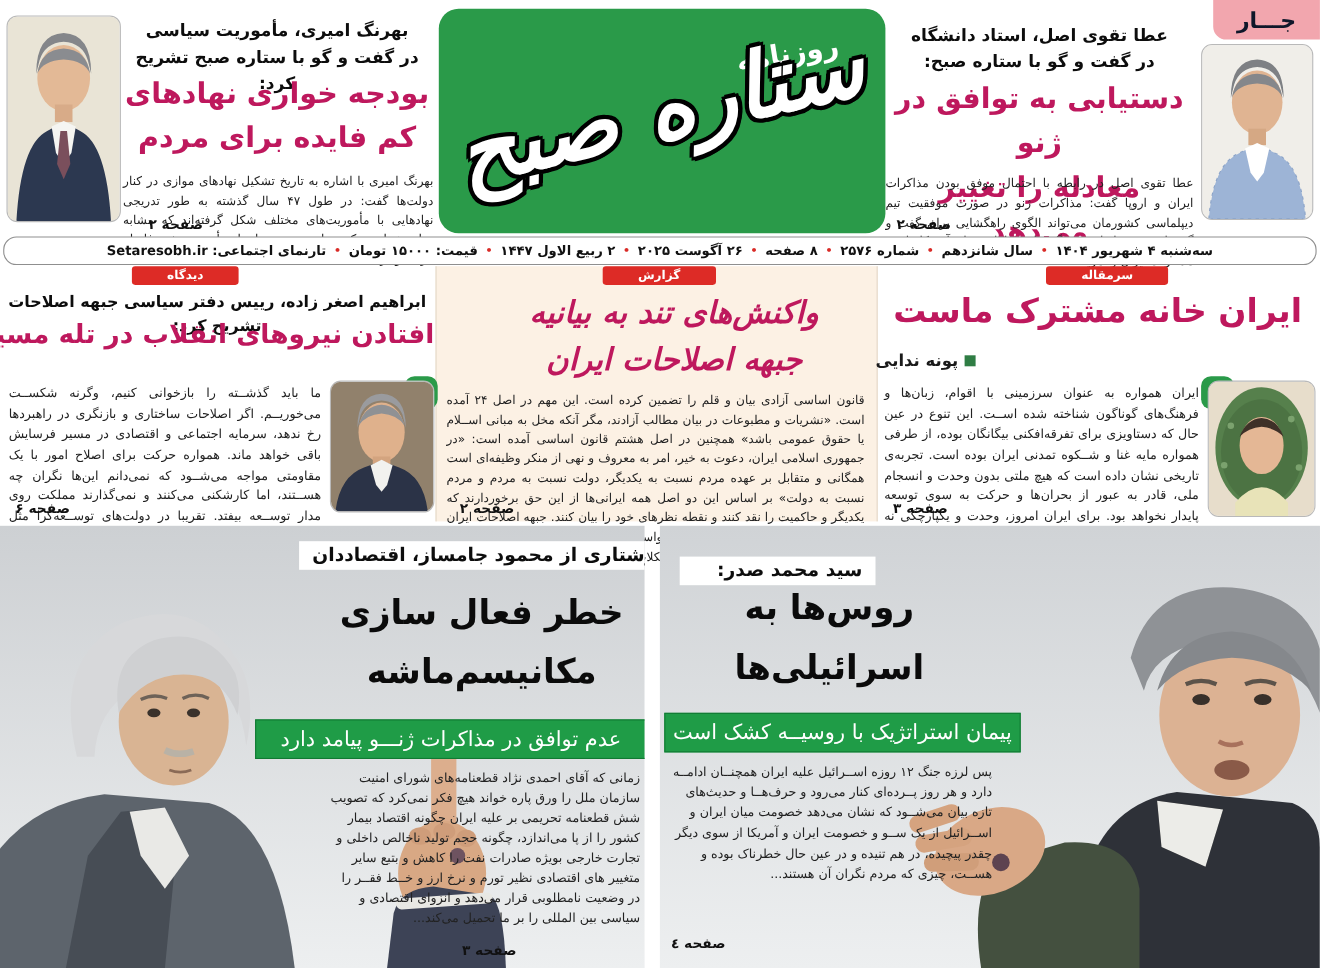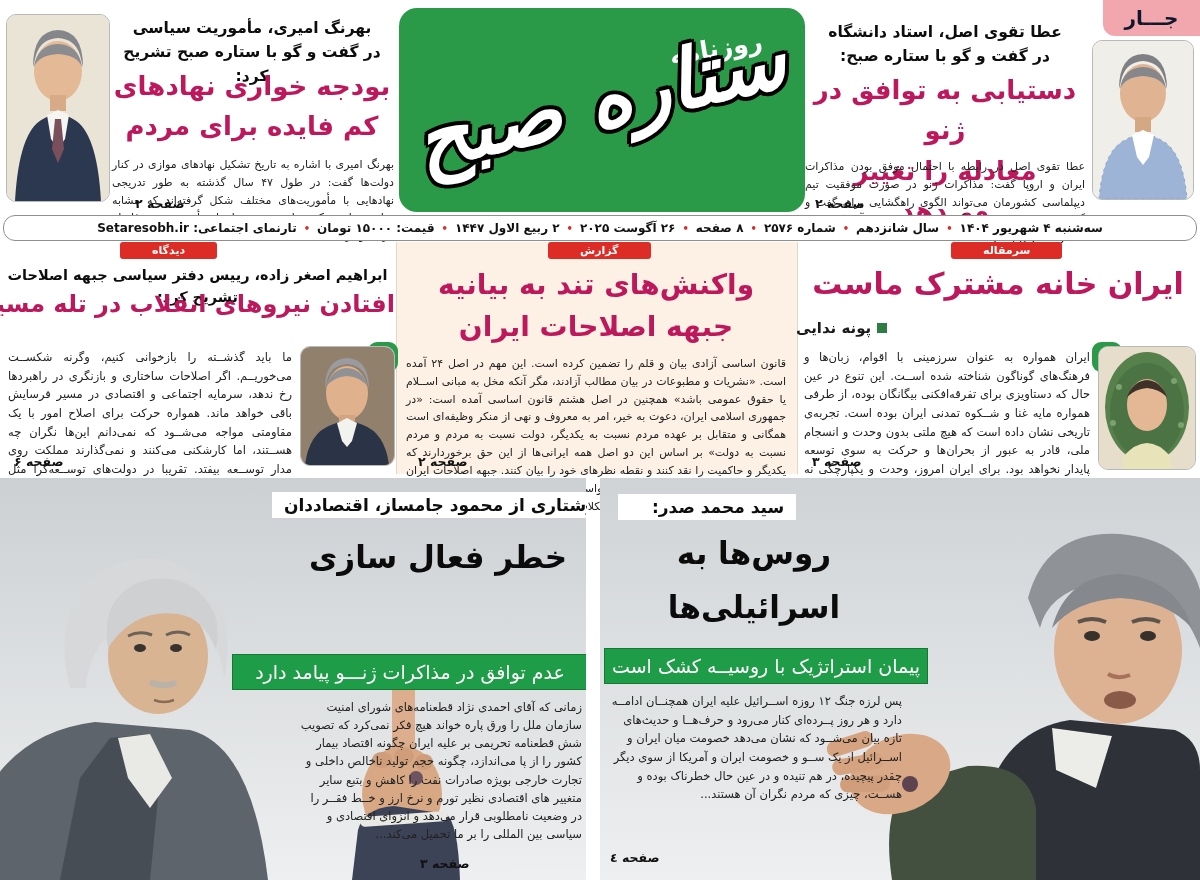--- a/index.html
+++ b/index.html
@@ -138,21 +138,21 @@
         <path d="M4 118 Q8 86 30 78 L46 72 L62 78 Q84 86 88 118 Z" fill="#2b3347"></path>
         <path d="M36 76 L46 71 L56 76 L51 94 L46 100 L41 94 Z" fill="#f2f2ef"></path>
       </svg>
     </div>
     <div class="abs body-text" style="left:8px;top:106px;width:284px;">ما باید گذشــته را بازخوانی کنیم، وگرنه شکســت می‌خوریــم. اگر اصلاحات ساختاری و بازنگری در راهبردها رخ ندهد، سرمایه اجتماعی و اقتصادی در مسیر فرسایش باقی خواهد ماند. همواره حرکت برای اصلاح امور با یک مقاومتی مواجه می‌شــود که نمی‌دانم این‌ها نگران چه هســتند، اما کارشکنی می‌کنند و نمی‌گذارند مملکت روی مدار توســعه بیفتد. تقریبا در دولت‌های توســعه‌گرا مثل دولت آقای هاشمی رفســنجانی، خاتمی، حسن روحانی و دولت پزشکیان با یک مقاومت‌هایی مواجه شدیم، ناشی از این حس مشترک در نیروهای ...</div>
     <div class="abs page-ref" style="left:14px;top:212px;">صفحه ۶</div>
   </div>
 
   <div class="abs" style="left:396px;top:242px;width:400px;height:232px;">
     <div class="abs badge" style="left:152px;top:0;">گزارش</div>
-    <div class="abs headline" style="left:0;top:22px;width:400px;font-size:28px;line-height:1.5;">
+    <div class="abs headline" style="left:17px;top:22px;width:400px;font-size:28px;line-height:1.5;font-style:italic;">
       <span>واکنش‌های تند به بیانیه</span><br>
       <span>جبهه اصلاحات ایران</span>
     </div>
     <div class="abs body-text" style="left:10px;top:113px;width:380px;font-size:11px;">قانون اساسی آزادی بیان و قلم را تضمین کرده است. این مهم در اصل ۲۴ آمده است. «نشریات و مطبوعات در بیان مطالب آزادند، مگر آنکه مخل به مبانی اســلام یا حقوق عمومی باشد» همچنین در اصل هشتم قانون اساسی آمده است: «در جمهوری اسلامی ایران، دعوت به خیر، امر به معروف و نهی از منکر وظیفه‌ای است همگانی و متقابل بر عهده مردم نسبت به یکدیگر، دولت نسبت به مردم و مردم نسبت به دولت» بر اساس این دو اصل همه ایرانی‌ها از این حق برخوردارند که یکدیگر و حاکمیت را نقد کنند و نقطه نظرهای خود را بیان کنند. جبهه اصلاحات ایران ۲۶ مرداد با صدور بیانیه‌ای از حاکمیت خواست که رویکردهایش را تغییر دهد، آشتی ملی اعلام کند و برای عبور کشور از مشکلات و تنگناها با آمریکا بر سر میز مذاکره بنشیند. این بیانیه مصداق آزادی قلم...</div>
     <div class="abs page-ref" style="left:22px;top:212px;">صفحه ۲</div>
   </div>
 
   <div class="abs" style="left:796px;top:242px;width:404px;height:232px;">
     <div class="abs badge" style="left:155px;top:0;">سرمقاله</div>
     <div class="abs headline" style="left:0;top:24px;width:404px;font-size:30px;white-space:nowrap;">ایران خانه مشترک ماست</div>
@@ -209,20 +209,21 @@
       <ellipse cx="382" cy="282" rx="10" ry="8" fill="#cf9d7a"></ellipse>
       <ellipse cx="404" cy="278" rx="10" ry="8" fill="#cf9d7a"></ellipse>
       <ellipse cx="424" cy="284" rx="9" ry="8" fill="#cf9d7a"></ellipse>
       <circle cx="416" cy="300" r="7" fill="#6e5360"></circle>
       <path d="M352 402 L358 352 Q364 330 394 328 L446 336 Q458 344 460 402 Z" fill="#3d4356"></path>
       <rect x="360" y="336" width="88" height="10" rx="5" fill="#e8e8e4" transform="rotate(-4 404 341)"></rect>
     </svg>
     <div class="abs kicker-box" style="left:272px;top:14px;">نوشتاری از محمود جامساز، اقتصاددان</div>
     <div class="abs big-headline" style="left:290px;top:52px;width:296px;">
       <span>خطر فعال سازی</span><br>
+      <span>مکانیسم‌ماشه</span>
     </div>
     <div class="abs green-bar" style="left:232px;top:176px;width:354px;height:34px;">عدم توافق در مذاکرات ژنـــو پیامد دارد</div>
     <div class="abs body-text" style="left:300px;top:220px;width:282px;line-height:1.58;">زمانی که آقای احمدی نژاد قطعنامه‌های شورای امنیت سازمان ملل را ورق پاره خواند هیچ فکر نمی‌کرد که تصویب شش قطعنامه تحریمی بر علیه ایران چگونه اقتصاد بیمار کشور را از پا می‌اندازد، چگونه حجم تولید ناخالص داخلی و تجارت خارجی بویژه صادرات نفت را کاهش و بتبع سایر متغییر های اقتصادی نظیر تورم و نرخ ارز و خــط فقــر را در وضعیت نامطلوبی قرار می‌دهد و انزوای اقتصادی و سیاسی بین المللی را بر ما تحمیل می‌کند...</div>
     <div class="abs page-ref z3" style="left:420px;top:378px;">صفحه ۳</div>
   </div>
 
   <div class="abs panel" style="left:600px;width:600px;">
     <svg width="600" height="402" viewBox="0 0 600 402">
       <defs>
         <linearGradient id="bgR" x1="0" y1="0" x2="0" y2="1">
@@ -246,21 +247,21 @@
       <path d="M508 196 Q518 202 530 197" stroke="#a8715c" stroke-width="4" fill="none"></path>
       <ellipse cx="520" cy="222" rx="16" ry="9" fill="#8a5a48"></ellipse>
 
       <path d="M292 402 Q282 336 306 306 L368 288 Q428 284 436 330 L436 402 Z" fill="#44503f"></path>
       <ellipse cx="300" cy="296" rx="52" ry="38" transform="rotate(-22 300 296)" fill="#d9a886"></ellipse>
       <rect x="226" y="258" width="48" height="16" rx="8" transform="rotate(-18 250 266)" fill="#d5a37f"></rect>
       <rect x="232" y="278" width="52" height="16" rx="8" transform="rotate(-10 258 286)" fill="#d5a37f"></rect>
       <rect x="240" y="298" width="50" height="16" rx="8" transform="rotate(-2 265 306)" fill="#d09e7a"></rect>
       <circle cx="310" cy="306" r="8" fill="#5d4350"></circle>
     </svg>
-    <div class="abs kicker-box" style="left:18px;top:16px;padding-left:34px;">سید محمد صدر:</div>
+    <div class="abs kicker-box" style="left:18px;top:28px;padding-left:34px;">سید محمد صدر:</div>
     <div class="abs big-headline" style="left:4px;top:48px;width:300px;">
       <span>روس‌ها به اسرائیلی‌ها</span><br>
       <span>اطلاعات داده بودند</span>
     </div>
     <div class="abs green-bar" style="left:4px;top:170px;width:322px;height:34px;">پیمان استراتژیک با روسیــه کشک است</div>
     <div class="abs body-text" style="left:6px;top:214px;width:296px;line-height:1.62;">پس لرزه جنگ ۱۲ روزه اســرائیل علیه ایران همچنــان ادامــه دارد و هر روز پــرده‌ای کنار می‌رود و حرف‌هــا و حدیث‌های تازه بیان می‌شــود که نشان می‌دهد خصومت میان ایران و اســرائیل از یک ســو و خصومت ایران و آمریکا از سوی دیگر چقدر پیچیده، در هم تنیده و در عین حال خطرناک بوده و هســت، چیزی که مردم نگران آن هستند...</div>
     <div class="abs page-ref z3" style="left:10px;top:372px;">صفحه ٤</div>
   </div>
 
 </div>

